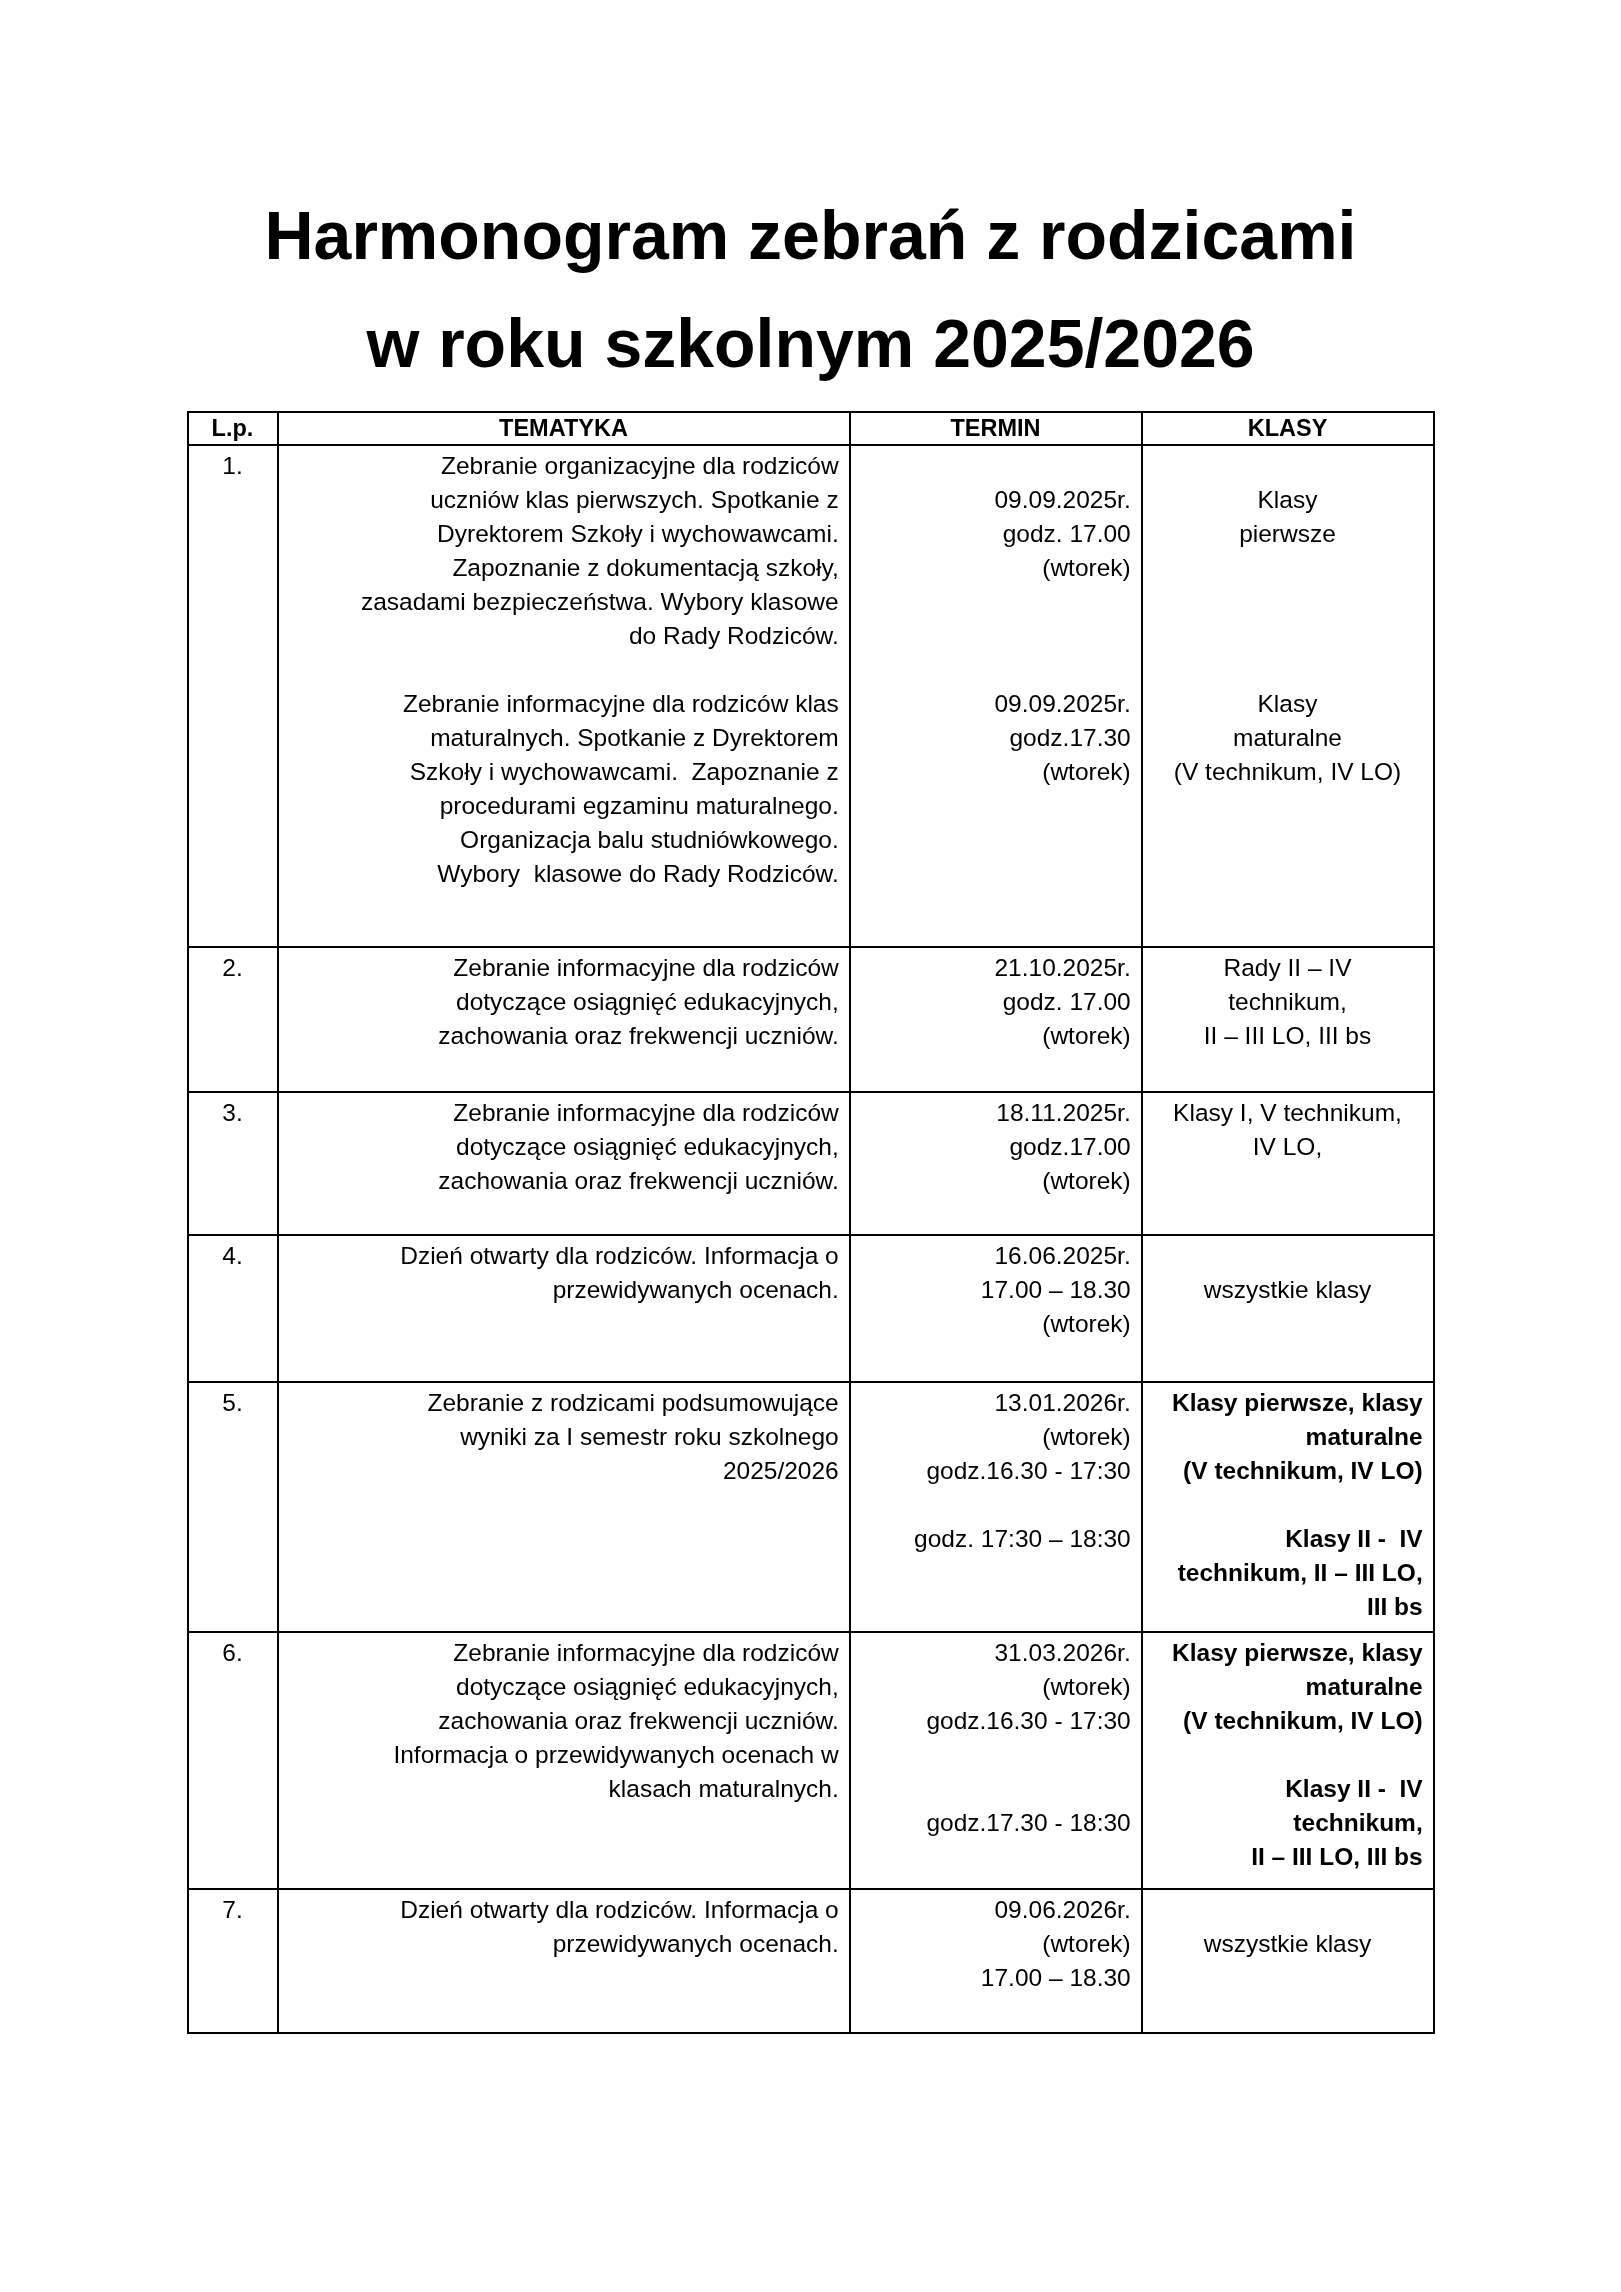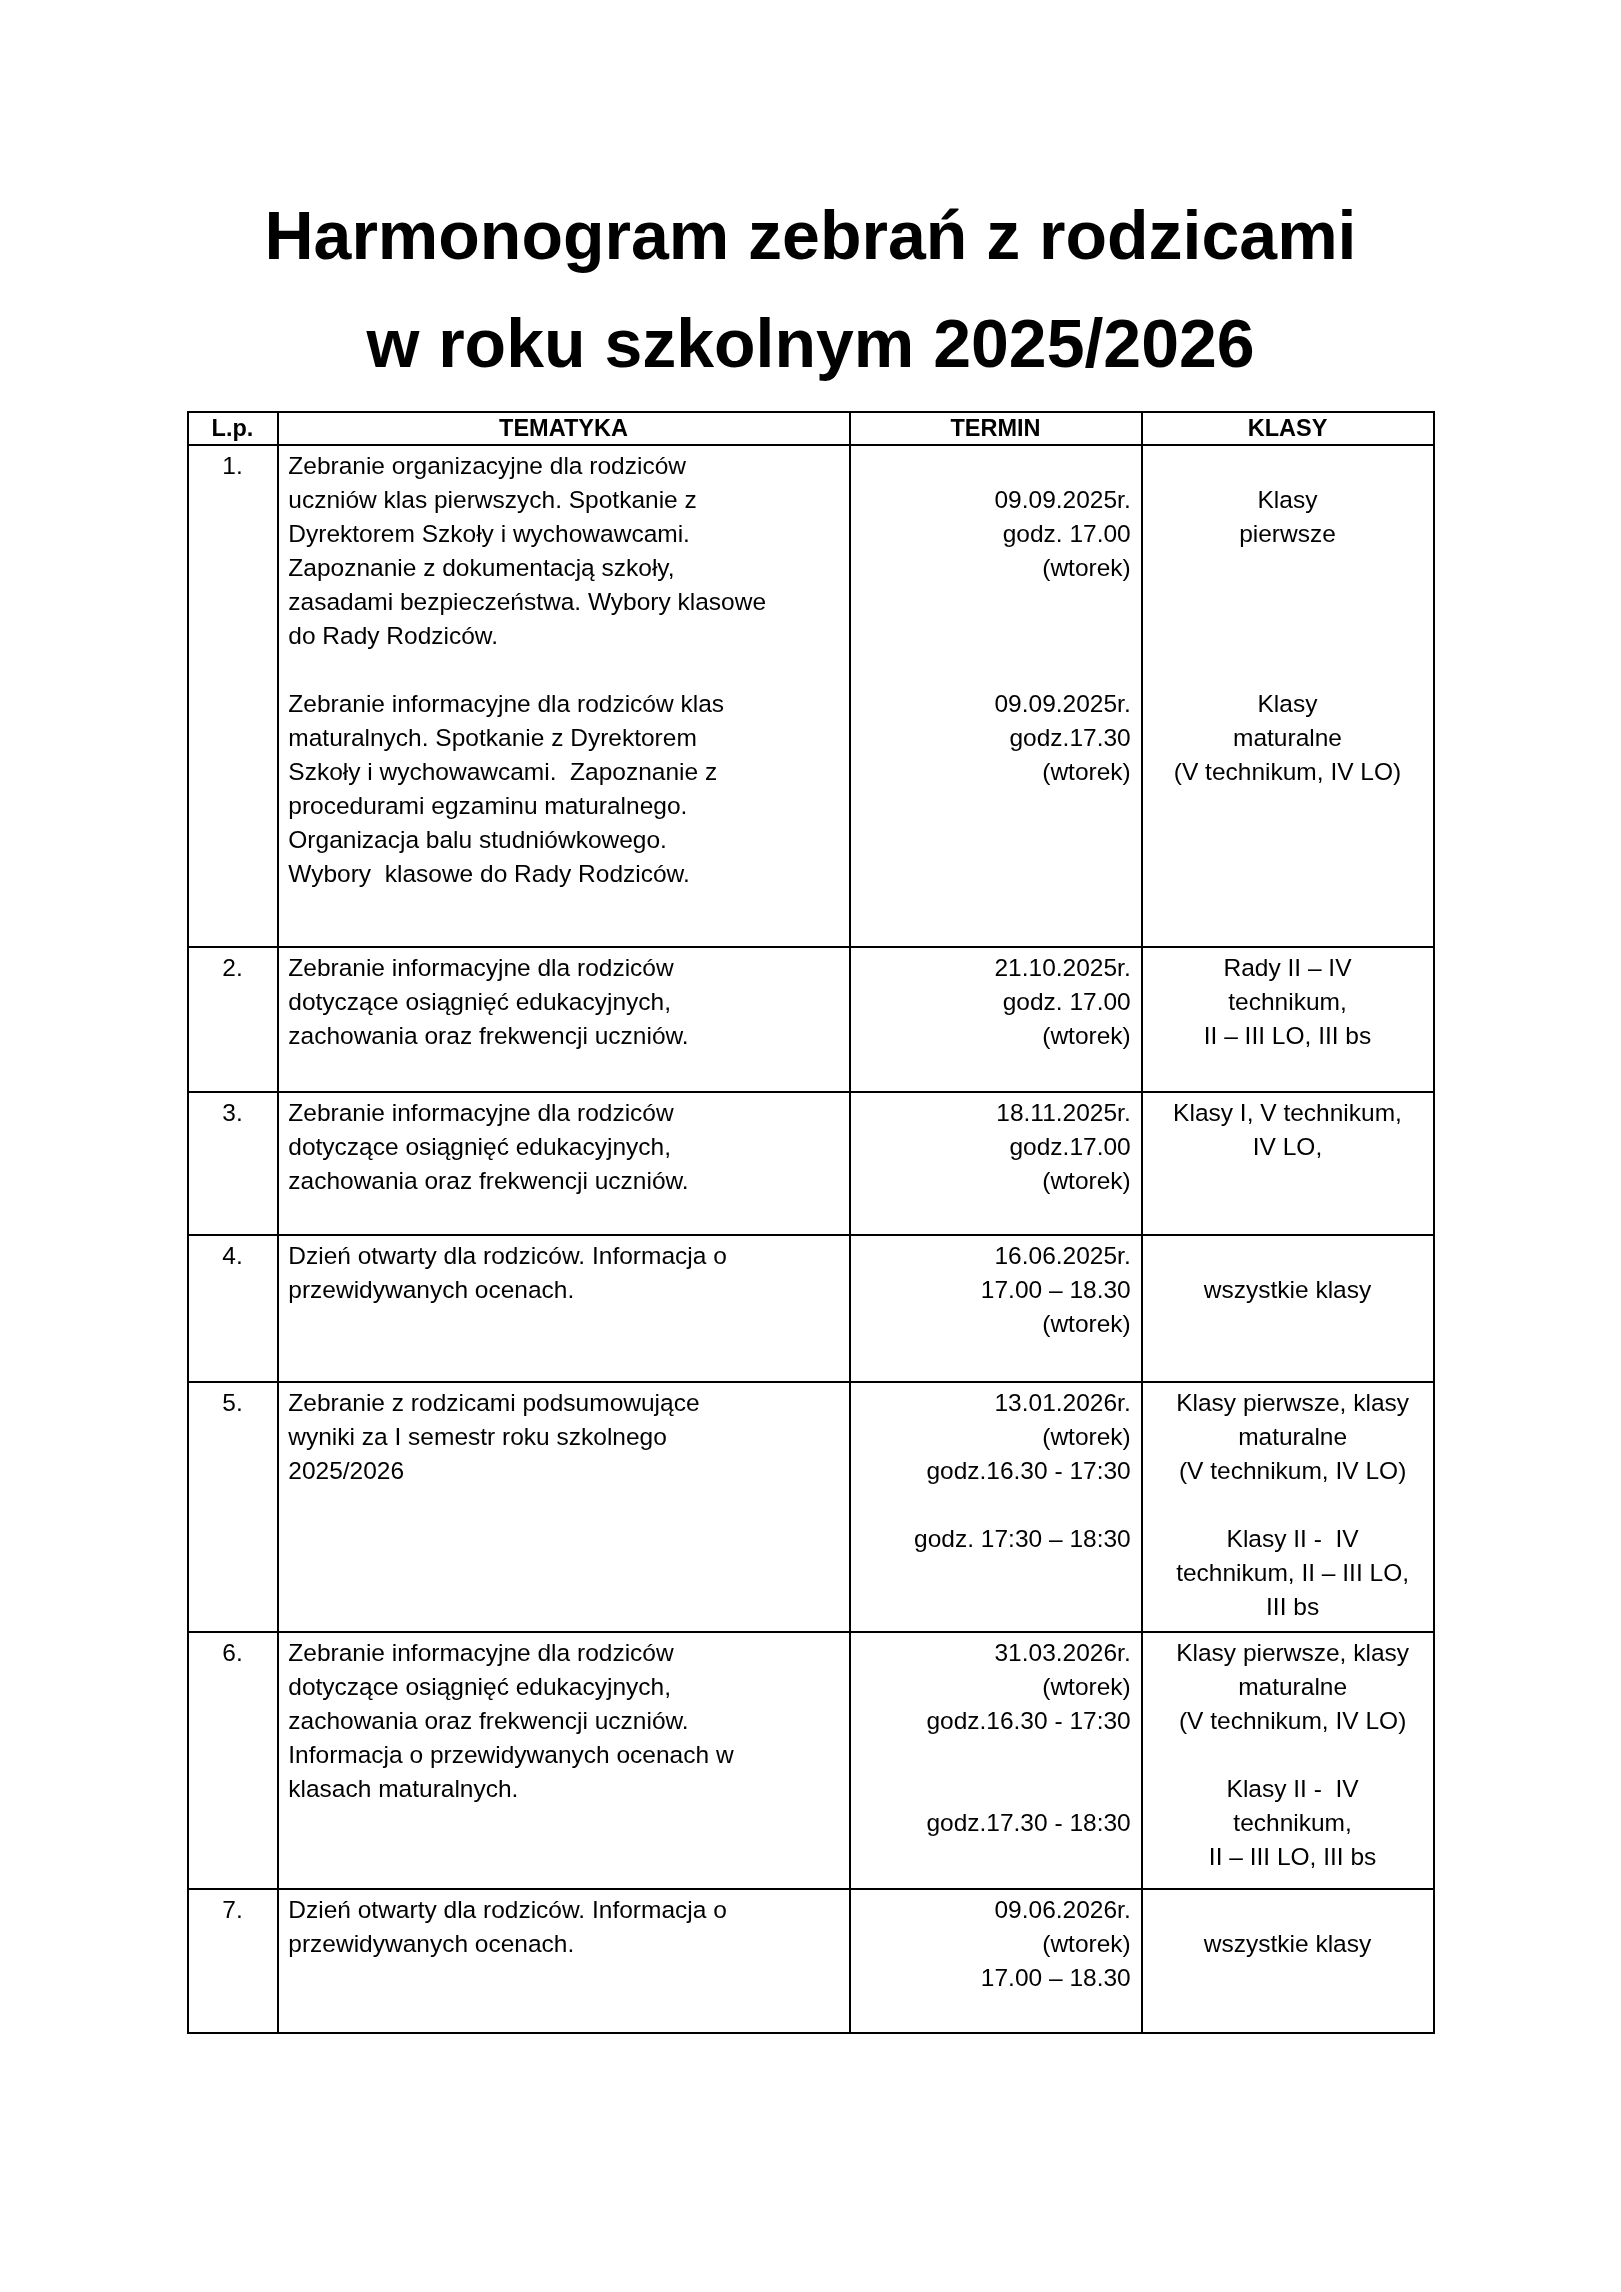--- a/index.html
+++ b/index.html
@@ -38,24 +38,24 @@
     padding: 2px 3.9px;
   }
   table.schedule td {
     font-size: 24.5px;
     line-height: 34px;
     vertical-align: top;
     padding: 2.9px 9.8px;
     white-space: pre-wrap;
   }
   td.lp { text-align: center; padding-top: 3.9px; }
-  td.tematyka { text-align: left; padding-left: 12.7px; }
+  td.tematyka { text-align: right; padding-left: 12.7px; }
   td.termin { text-align: right; }
   td.klasy { text-align: center; }
-  tr.klasy-left td.klasy { text-align: center; padding-left: 20px; }
+  tr.klasy-left td.klasy { text-align: right; padding-left: 20px; font-weight: bold; }
   
   tr.r1 td { height: 502px; }
   tr.r2 td { height: 145px; }
   tr.r3 td { height: 143px; }
   tr.r4 td { height: 147px; }
   tr.r5 td { height: 250px; }
   tr.r6 td { height: 257px; }
   tr.r7 td { height: 144px; }
 </style>
 </head>

